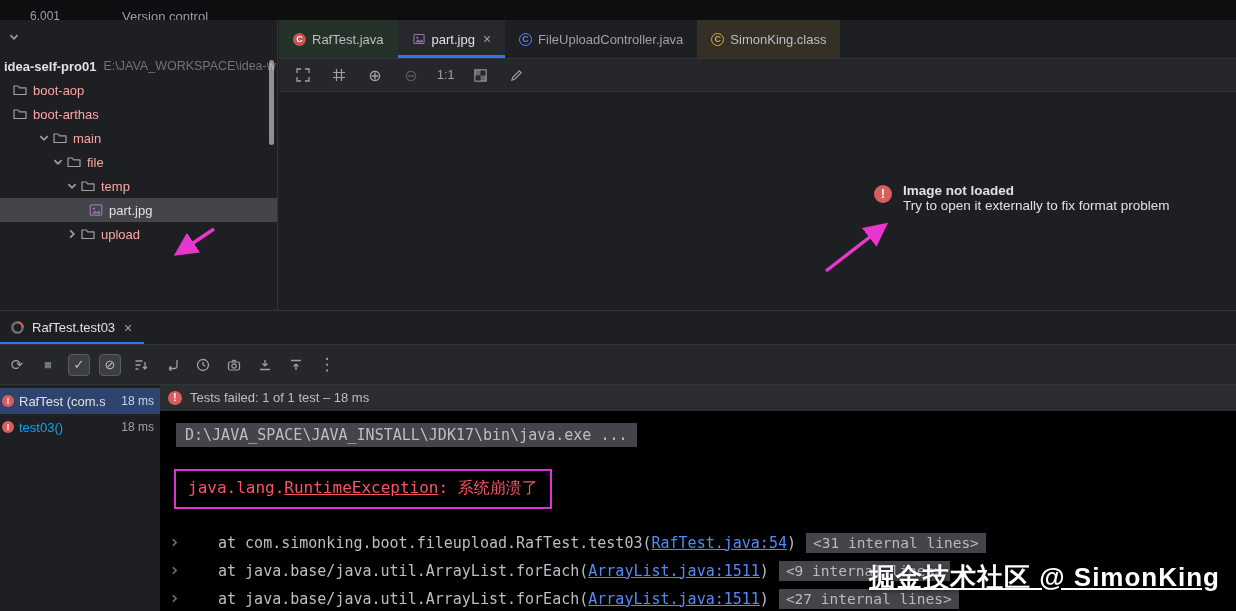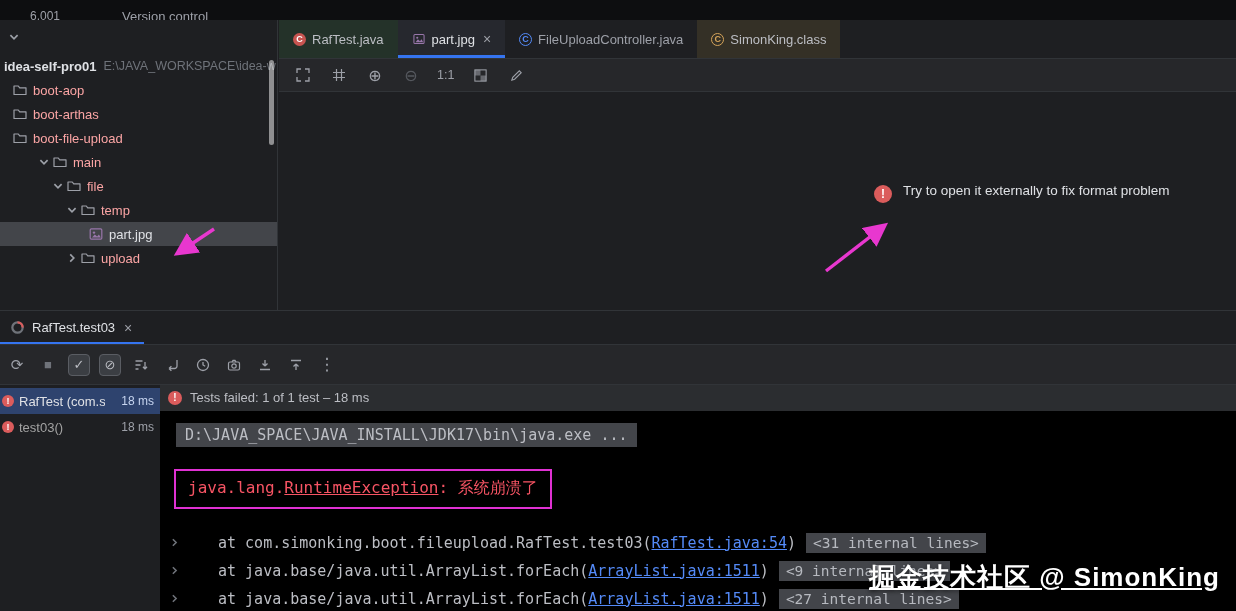--- a/index.html
+++ b/index.html
@@ -69,21 +69,21 @@
   .ticn.stop { color:#6f737a; font-size:13px; }
   .chipbtn { display:inline-flex; align-items:center; justify-content:center; width:22px; height:22px;
     border:1px solid #5a5d63; border-radius:4px; color:#bcbec4; font-size:13px; background:#3b3e43; }
   .kebab { font-size:17px; }
   .run-body { position:absolute; left:0; top:385px; width:1236px; height:226px; display:flex; }
   .test-tree { width:160px; flex:0 0 160px; background:#1e1f22; padding-top:3px; overflow:hidden; }
   .ttrow { height:26px; display:flex; align-items:center; padding:0 6px 0 2px; white-space:nowrap; }
   .ttrow.sel { background:#2e436e; }
   .tt-ico { width:12px; height:12px; border-radius:50%; background:#db5c5c; flex:0 0 12px;
     color:#fff; font-size:9px; font-weight:bold; display:flex; align-items:center; justify-content:center; }
-  .tt-lbl { margin-left:5px; color:#a3a3a3; overflow:hidden; text-overflow:clip; flex:1 1 auto; }
+  .tt-lbl { margin-left:5px; color:#0ea5e9; overflow:hidden; text-overflow:clip; flex:1 1 auto; }
   .ttrow.sel .tt-lbl { color:#dfe1e5; }
   .tt-time { color:#9da0a8; font-size:12px; margin-left:16px; flex:0 0 auto; }
   .right-col { flex:1 1 auto; display:flex; flex-direction:column; overflow:hidden; }
   .failed-bar { height:26px; background:#2b2d30; display:flex; align-items:center; gap:8px; padding-left:8px; }
   .fail-ball { width:14px; height:14px; border-radius:50%; background:#db5c5c; color:#fff;
     font-size:10px; font-weight:bold; display:flex; align-items:center; justify-content:center; }
   .fail-text { color:#bcbec4; font-size:13px; }
   .console { flex:1 1 auto; background:#000000; padding:12px 0 0 6px;
     font-family:"DejaVu Sans Mono", monospace; font-size:15px; overflow:hidden; position:relative; }
   .chip { background:#43454a; color:#bcbec4; padding:3px 9px; display:inline-block; }
@@ -129,26 +129,20 @@
           <path d="M2 4h4.3l1.4 1.8H14v6.7H2z" fill="none" stroke="#9da0a8" stroke-width="1.2" stroke-linejoin="round"></path>
         </svg>
       <span class="lbl">boot-aop</span>
     </div>
     <div class="trow" style="padding-left:12px">
       <svg class="fi ic" viewBox="0 0 16 16">
           <path d="M2 4h4.3l1.4 1.8H14v6.7H2z" fill="none" stroke="#9da0a8" stroke-width="1.2" stroke-linejoin="round"></path>
         </svg>
       <span class="lbl">boot-arthas</span>
     </div>
-    <div class="trow" style="padding-left:12px">
-      <svg class="fi ic" viewBox="0 0 16 16">
-          <path d="M2 4h4.3l1.4 1.8H14v6.7H2z" fill="none" stroke="#9da0a8" stroke-width="1.2" stroke-linejoin="round"></path>
-        </svg>
-      <span class="lbl">boot-file-upload</span>
-    </div>
     <div class="trow" style="padding-left:38px">
       <svg class="chev ic" viewBox="0 0 10 10">
           <path d="M2 3.5 L5 6.5 L8 3.5" fill="none" stroke="#9da0a8" stroke-width="1.4"></path>
         </svg>
       <svg class="fi ic" viewBox="0 0 16 16">
           <path d="M2 4h4.3l1.4 1.8H14v6.7H2z" fill="none" stroke="#9da0a8" stroke-width="1.2" stroke-linejoin="round"></path>
         </svg>
       <span class="lbl">main</span>
     </div>
     <div class="trow" style="padding-left:52px">
@@ -240,20 +234,21 @@
       <svg class="ic" width="15" height="15" viewBox="0 0 16 16" fill="none" stroke="#9da0a8" stroke-width="1.2">
           <path d="M3 13l1-3 7-7 2 2-7 7-3 1z"></path>
         </svg>
     </span>
   </div>
 
   <div class="canvas">
     <div class="err-wrap">
       <span class="err-ball">!</span>
       <div>
+        <div class="err-title">Image not loaded</div>
         <div class="err-sub">Try to open it externally to fix format problem</div>
       </div>
     </div>
   </div>
 </div>
 
 <div class="run-tabs">
   <div class="rtab">
     <svg class="ic" width="15" height="15" viewBox="0 0 16 16">
         <circle cx="8" cy="8" r="5.5" fill="none" stroke="#6f737a" stroke-width="2.4"></circle>

